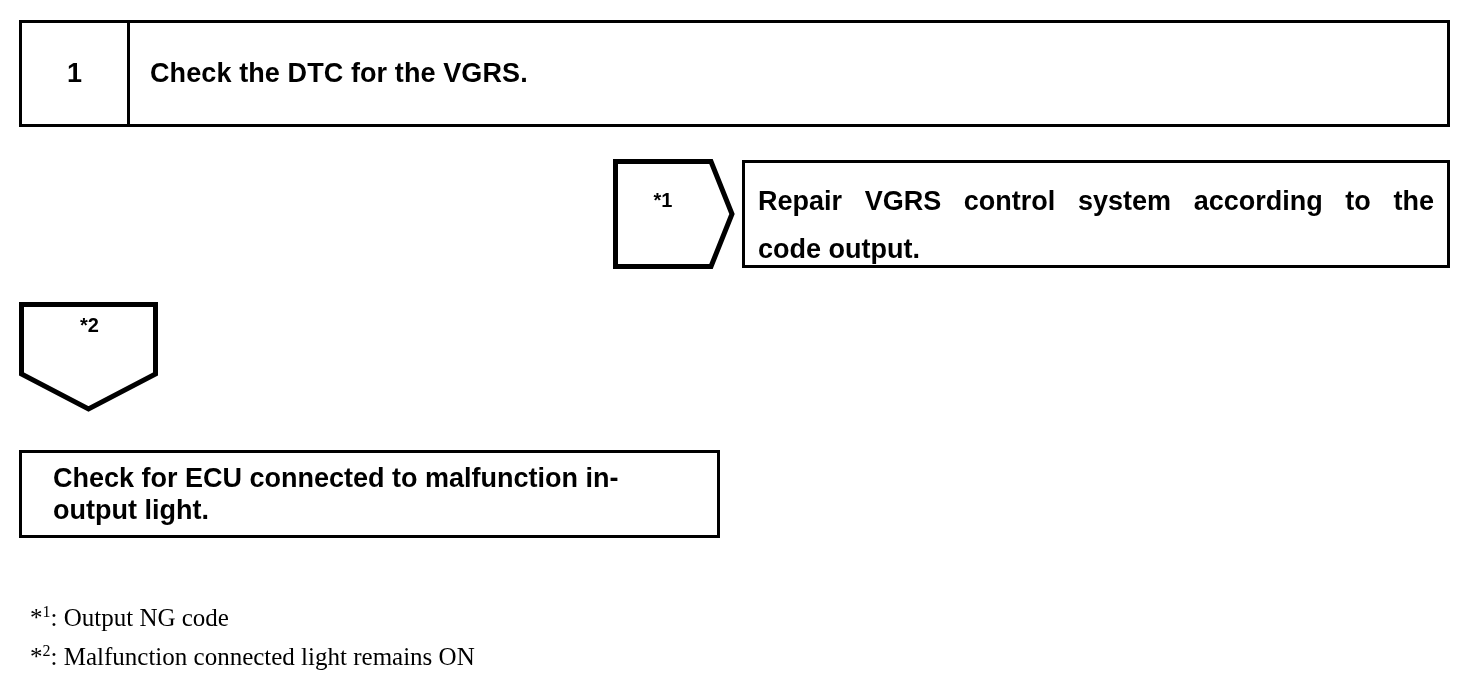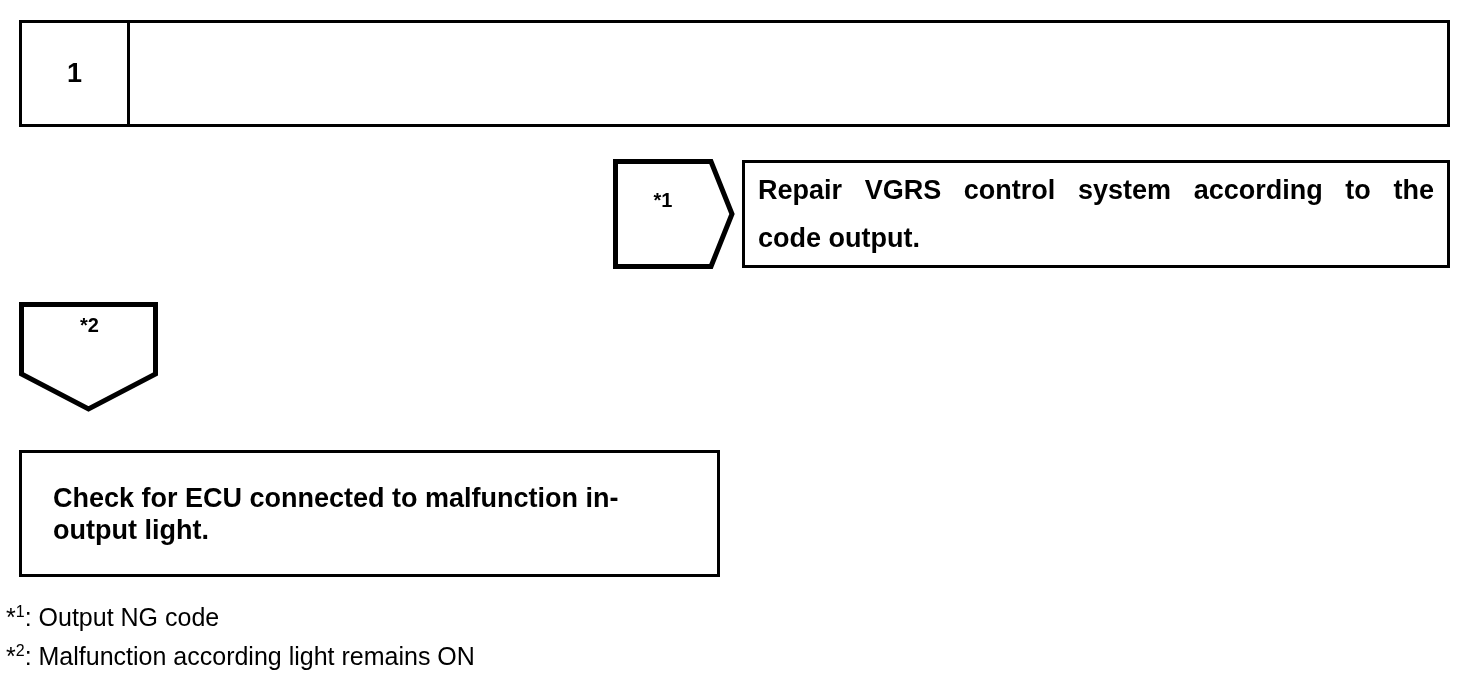--- a/index.html
+++ b/index.html
@@ -87,21 +87,21 @@
   .result-box {
     position: absolute;
     left: 742px;
     top: 160px;
     width: 708px;
     height: 108px;
     border: 3px solid #000000;
     box-sizing: border-box;
     background: #ffffff;
     display: flex;
-    align-items: center;
+    align-items: flex-end;
   }
   .result-text {
     font-weight: bold;
     font-size: 27px;
     line-height: 32px;
     padding: 0 13px 0 13px;
     text-align: justify;
     text-align-last: left;
     width: 100%;
     box-sizing: border-box;
@@ -135,63 +135,65 @@
     padding-left: 2px;
     box-sizing: border-box;
   }
 
   
   .check-box {
     position: absolute;
     left: 19px;
     top: 450px;
     width: 701px;
-    height: 127px;
+    height: 88px;
     border: 3px solid #000000;
     box-sizing: border-box;
     background: #ffffff;
     display: flex;
     align-items: center;
   }
   .check-text {
     font-weight: bold;
     font-size: 27px;
     line-height: 32px;
     padding-left: 31px;
     padding-right: 10px;
   }
   .check-text span { display: block; }
 
   
   .footnotes {
     position: absolute;
-    left: 6px;
+    left: 30px;
     top: 598px;
     font-size: 25px;
     line-height: 39px;
+    font-family: Liberation Serif, serif;
   }
   .footnote-line {
     white-space: nowrap;
   }
   .fn-mark {
     font-size: 25px;
   }
   .fn-mark sup {
     font-size: 16px;
     vertical-align: super;
     line-height: 0;
   }
 </style>
 </head>
 <body>
 
 <div id="canvas">
 
   <div class="step-box">
     <div class="step-number-cell">1</div>
+    <div class="step-title-cell">Check the DTC for the VGRS.</div>
   </div>
 
   <div class="arrow-right">
     <svg width="122" height="110" viewBox="0 0 122 110" xmlns="http://www.w3.org/2000/svg">
       <polygon points="2.5,2.5 98,2.5 119,55 98,107.5 2.5,107.5" fill="#ffffff" stroke="#000000" stroke-width="5" stroke-linejoin="miter"></polygon>
     </svg>
     <div class="arrow-label">*1</div>
   </div>
 
   <div class="result-box">
@@ -213,17 +215,17 @@
       <span>Check for ECU connected to malfunction in-</span>
       <span>output light.</span>
     </div>
   </div>
 
   <div class="footnotes">
     <div class="footnote-line">
       <span class="fn-mark"><span>*</span><sup>1</sup><span>: </span></span><span>Output NG code</span>
     </div>
     <div class="footnote-line">
-      <span class="fn-mark"><span>*</span><sup>2</sup><span>: </span></span><span>Malfunction according light remains ON</span>
+      <span class="fn-mark"><span>*</span><sup>2</sup><span>: </span></span><span>Malfunction connected light remains ON</span>
     </div>
   </div>
 
 </div>
 
 </body></html>

